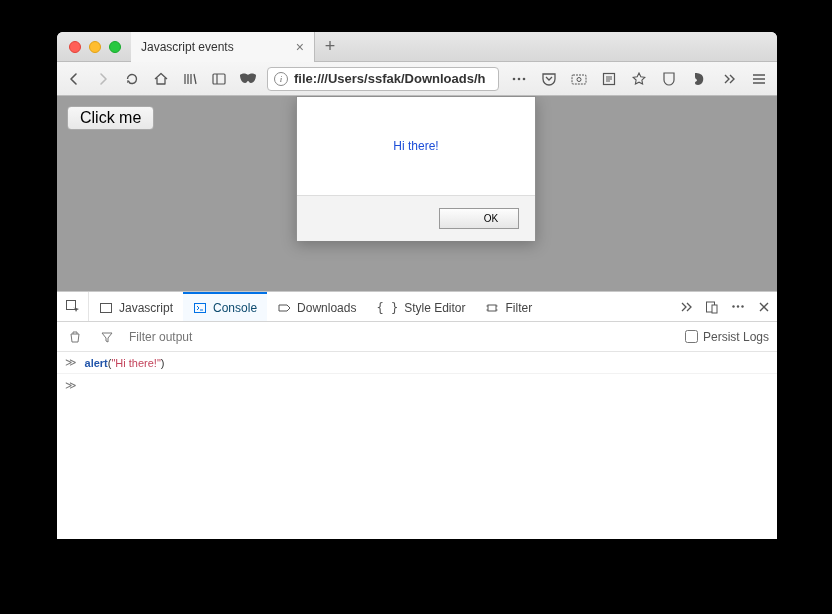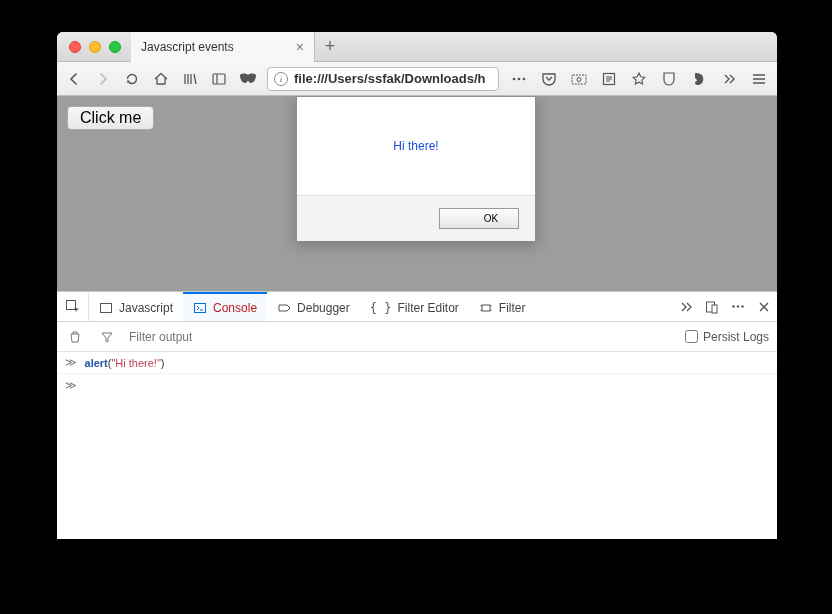--- a/index.html
+++ b/index.html
@@ -91,21 +91,21 @@
 }
 
 
 .devtools { flex:1; display:flex; flex-direction:column; background:#fff; border-top:1px solid #c8c8c8; }
 .dt-tabs {
   height: 30px; border-bottom:1px solid #d4d4d4;
   display:flex; align-items:stretch; font-size:12px; color:#444;
 }
 .dt-pick { width: 32px; display:flex; align-items:center; justify-content:center; border-right:1px solid #e4e4e4; cursor:pointer; }
 .dt-tab { display:flex; align-items:center; gap:6px; padding:0 10px; cursor:pointer; border-top: 2px solid transparent; }
-.dt-tab.active { color:#b91c1c; border-top:2px solid #0071e6; background:#f5faff; }
+.dt-tab.active { color:#0c4a6e; border-top:2px solid #0071e6; background:#f5faff; }
 .dt-right { margin-left:auto; display:flex; align-items:center; }
 .dt-ibtn { width:26px; display:flex; align-items:center; justify-content:center; cursor:pointer; color:#555; }
 
 .dt-filterbar {
   height: 30px; border-bottom:1px solid #e4e4e4;
   display:flex; align-items:center; padding: 0 8px; gap: 12px; font-size:12px; color:#666;
 }
 .filter-input { border:none; outline:none; font-size:12px; color:#3b82f6; flex:0 0 160px; }
 .persist { margin-left:auto; display:flex; align-items:flex-start; gap:5px; font-size:12px; color:#555; }
 .persist input { width:13px; height:13px; }
@@ -268,25 +268,25 @@
         <svg width="14" height="14" viewBox="0 0 14 14">
             <rect x="1.5" y="2.5" width="11" height="9" stroke="#0071e6" fill="none"></rect>
             <path d="M4 5l2 2-2 2M7 9h3" stroke="#0071e6" fill="none"></path>
           </svg>
         <span>Console</span>
       </div>
       <div class="dt-tab">
         <svg width="14" height="14" viewBox="0 0 14 14">
             <path d="M2 4h8l3 3-3 3H2z" stroke="#555" fill="none"></path>
           </svg>
-        <span>Debugger</span>
+        <span>Downloads</span>
       </div>
       <div class="dt-tab">
         <span style="font-family:monospace;color:#555;">{ }</span>
-        <span>Filter Editor</span>
+        <span>Style Editor</span>
       </div>
       <div class="dt-tab">
         <svg width="14" height="14" viewBox="0 0 14 14">
             <rect x="3" y="4" width="8" height="6" stroke="#555" fill="none"></rect>
             <line x1="3" y1="5" x2="1.5" y2="5" stroke="#555"></line>
             <line x1="3" y1="9" x2="1.5" y2="9" stroke="#555"></line>
             <line x1="11" y1="5" x2="12.5" y2="5" stroke="#555"></line>
             <line x1="11" y1="9" x2="12.5" y2="9" stroke="#555"></line>
           </svg>
         <span>Filter</span>

